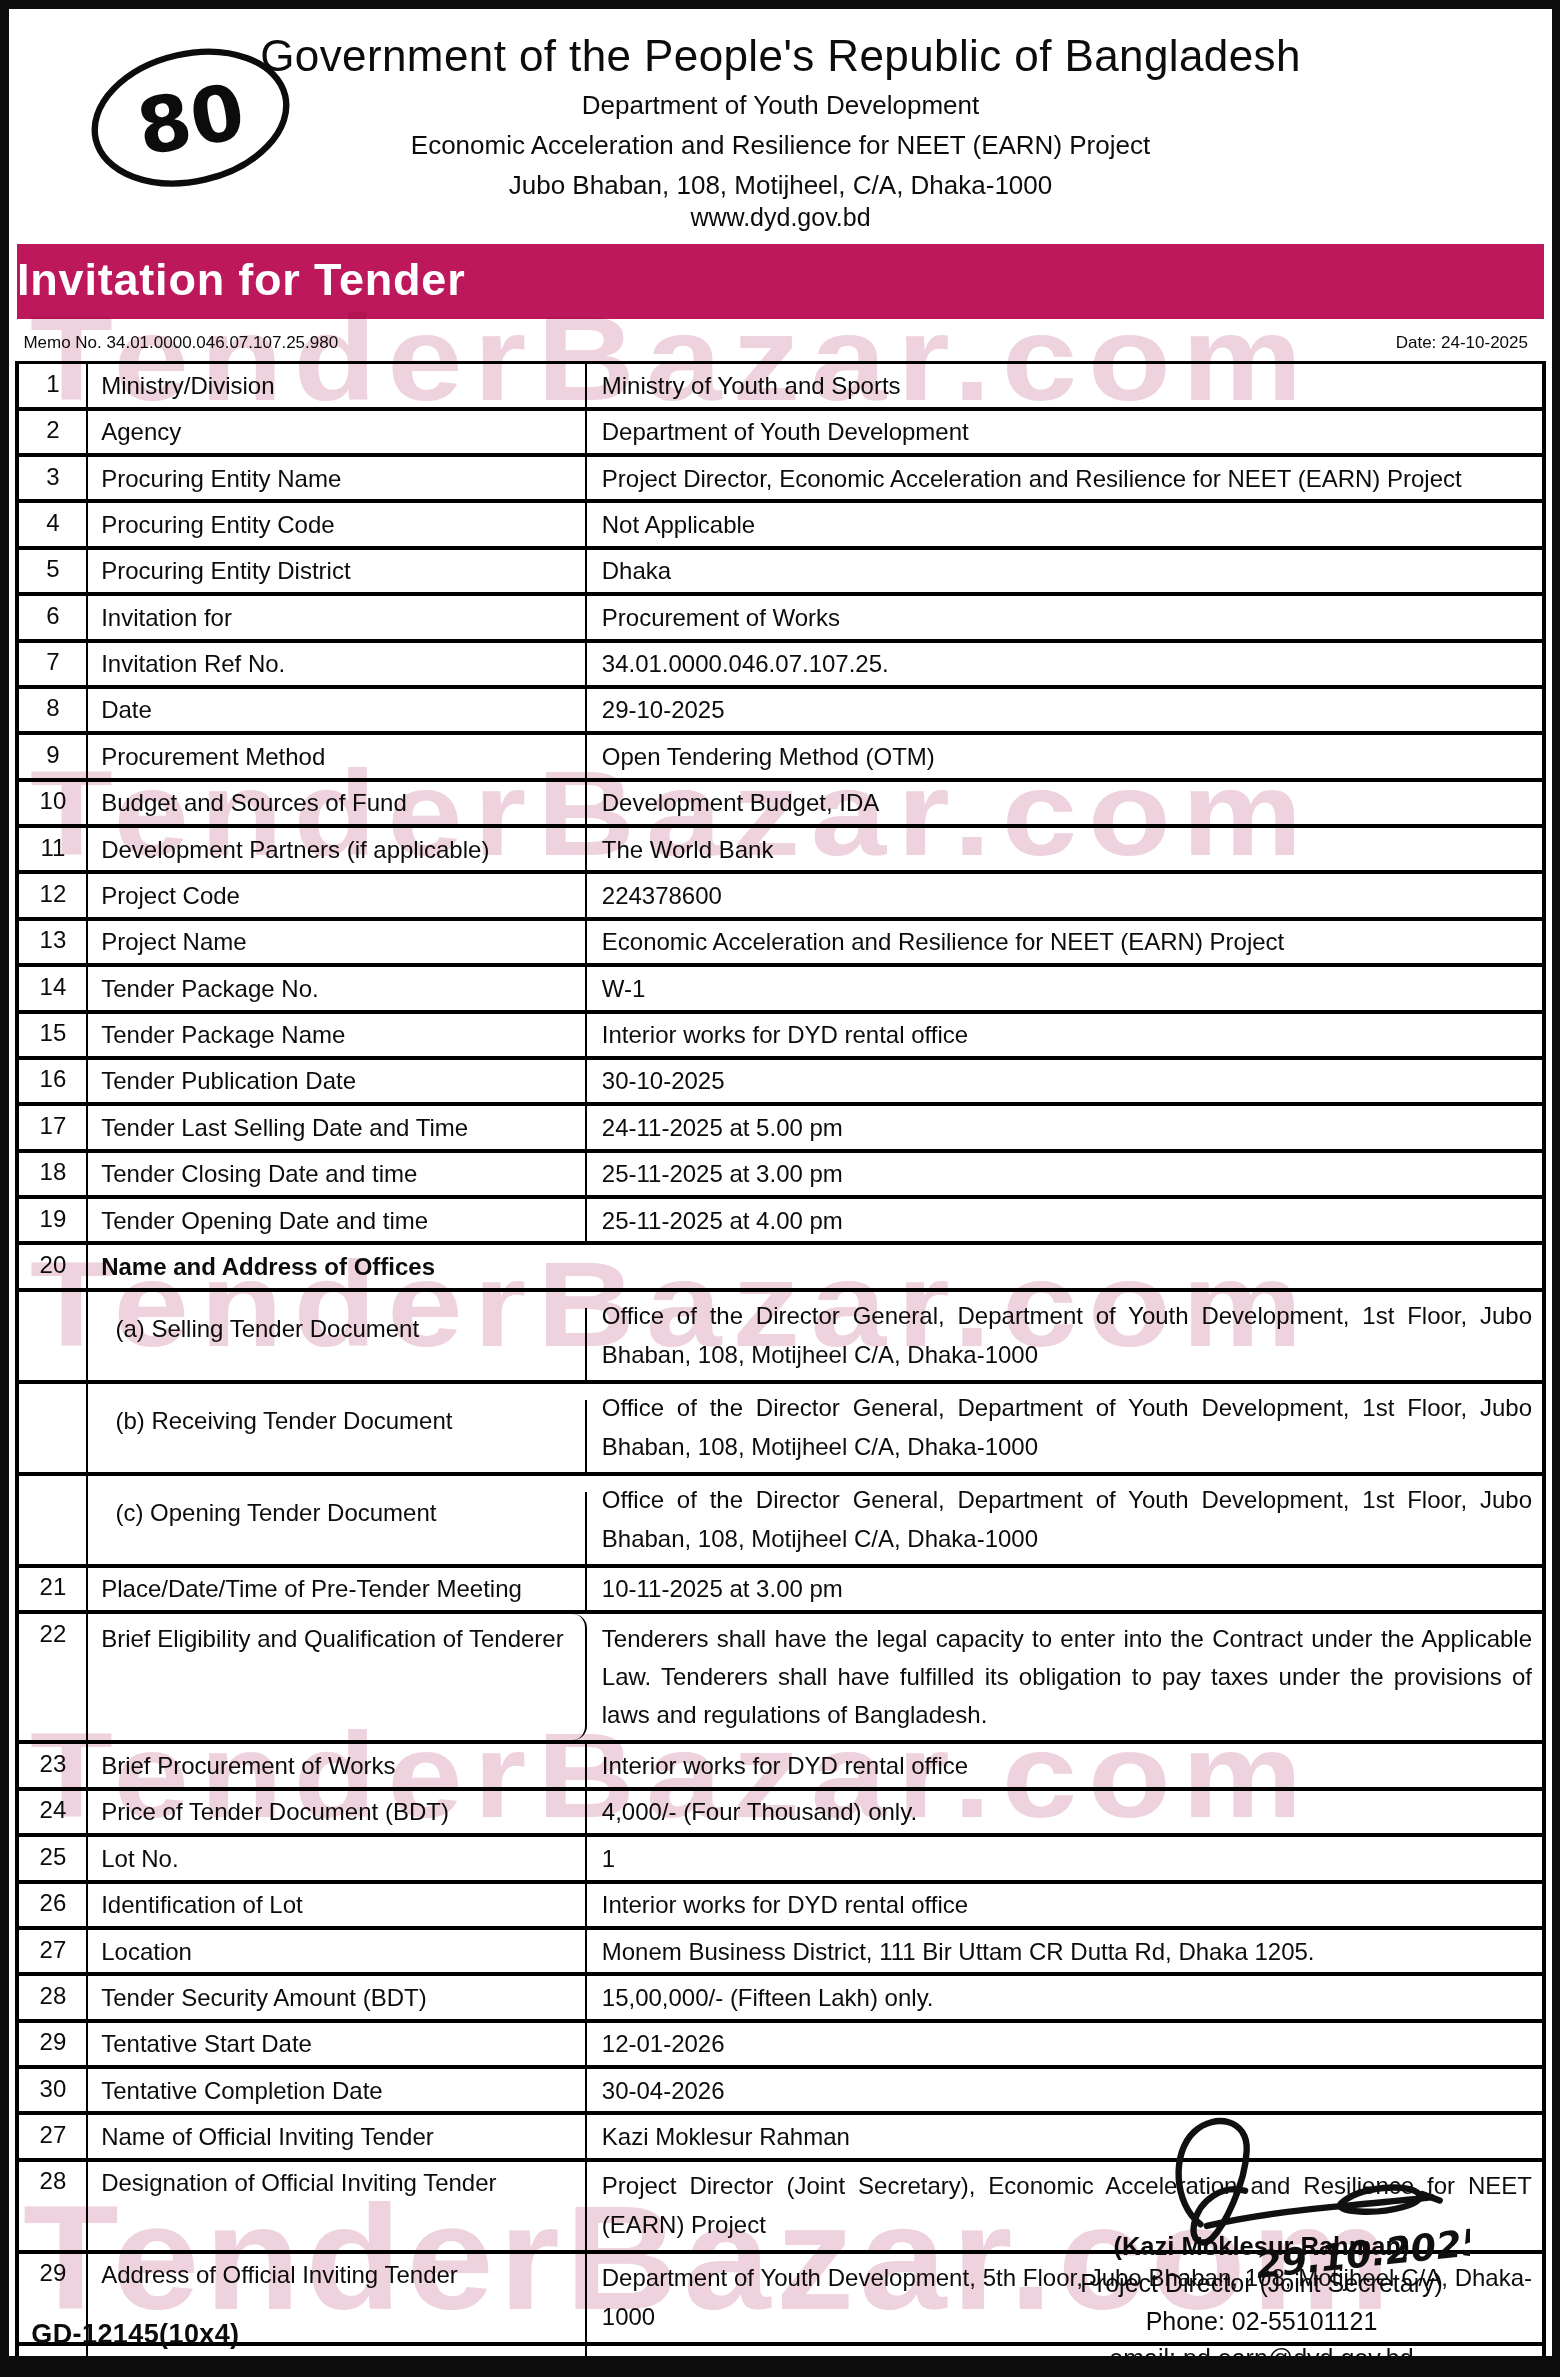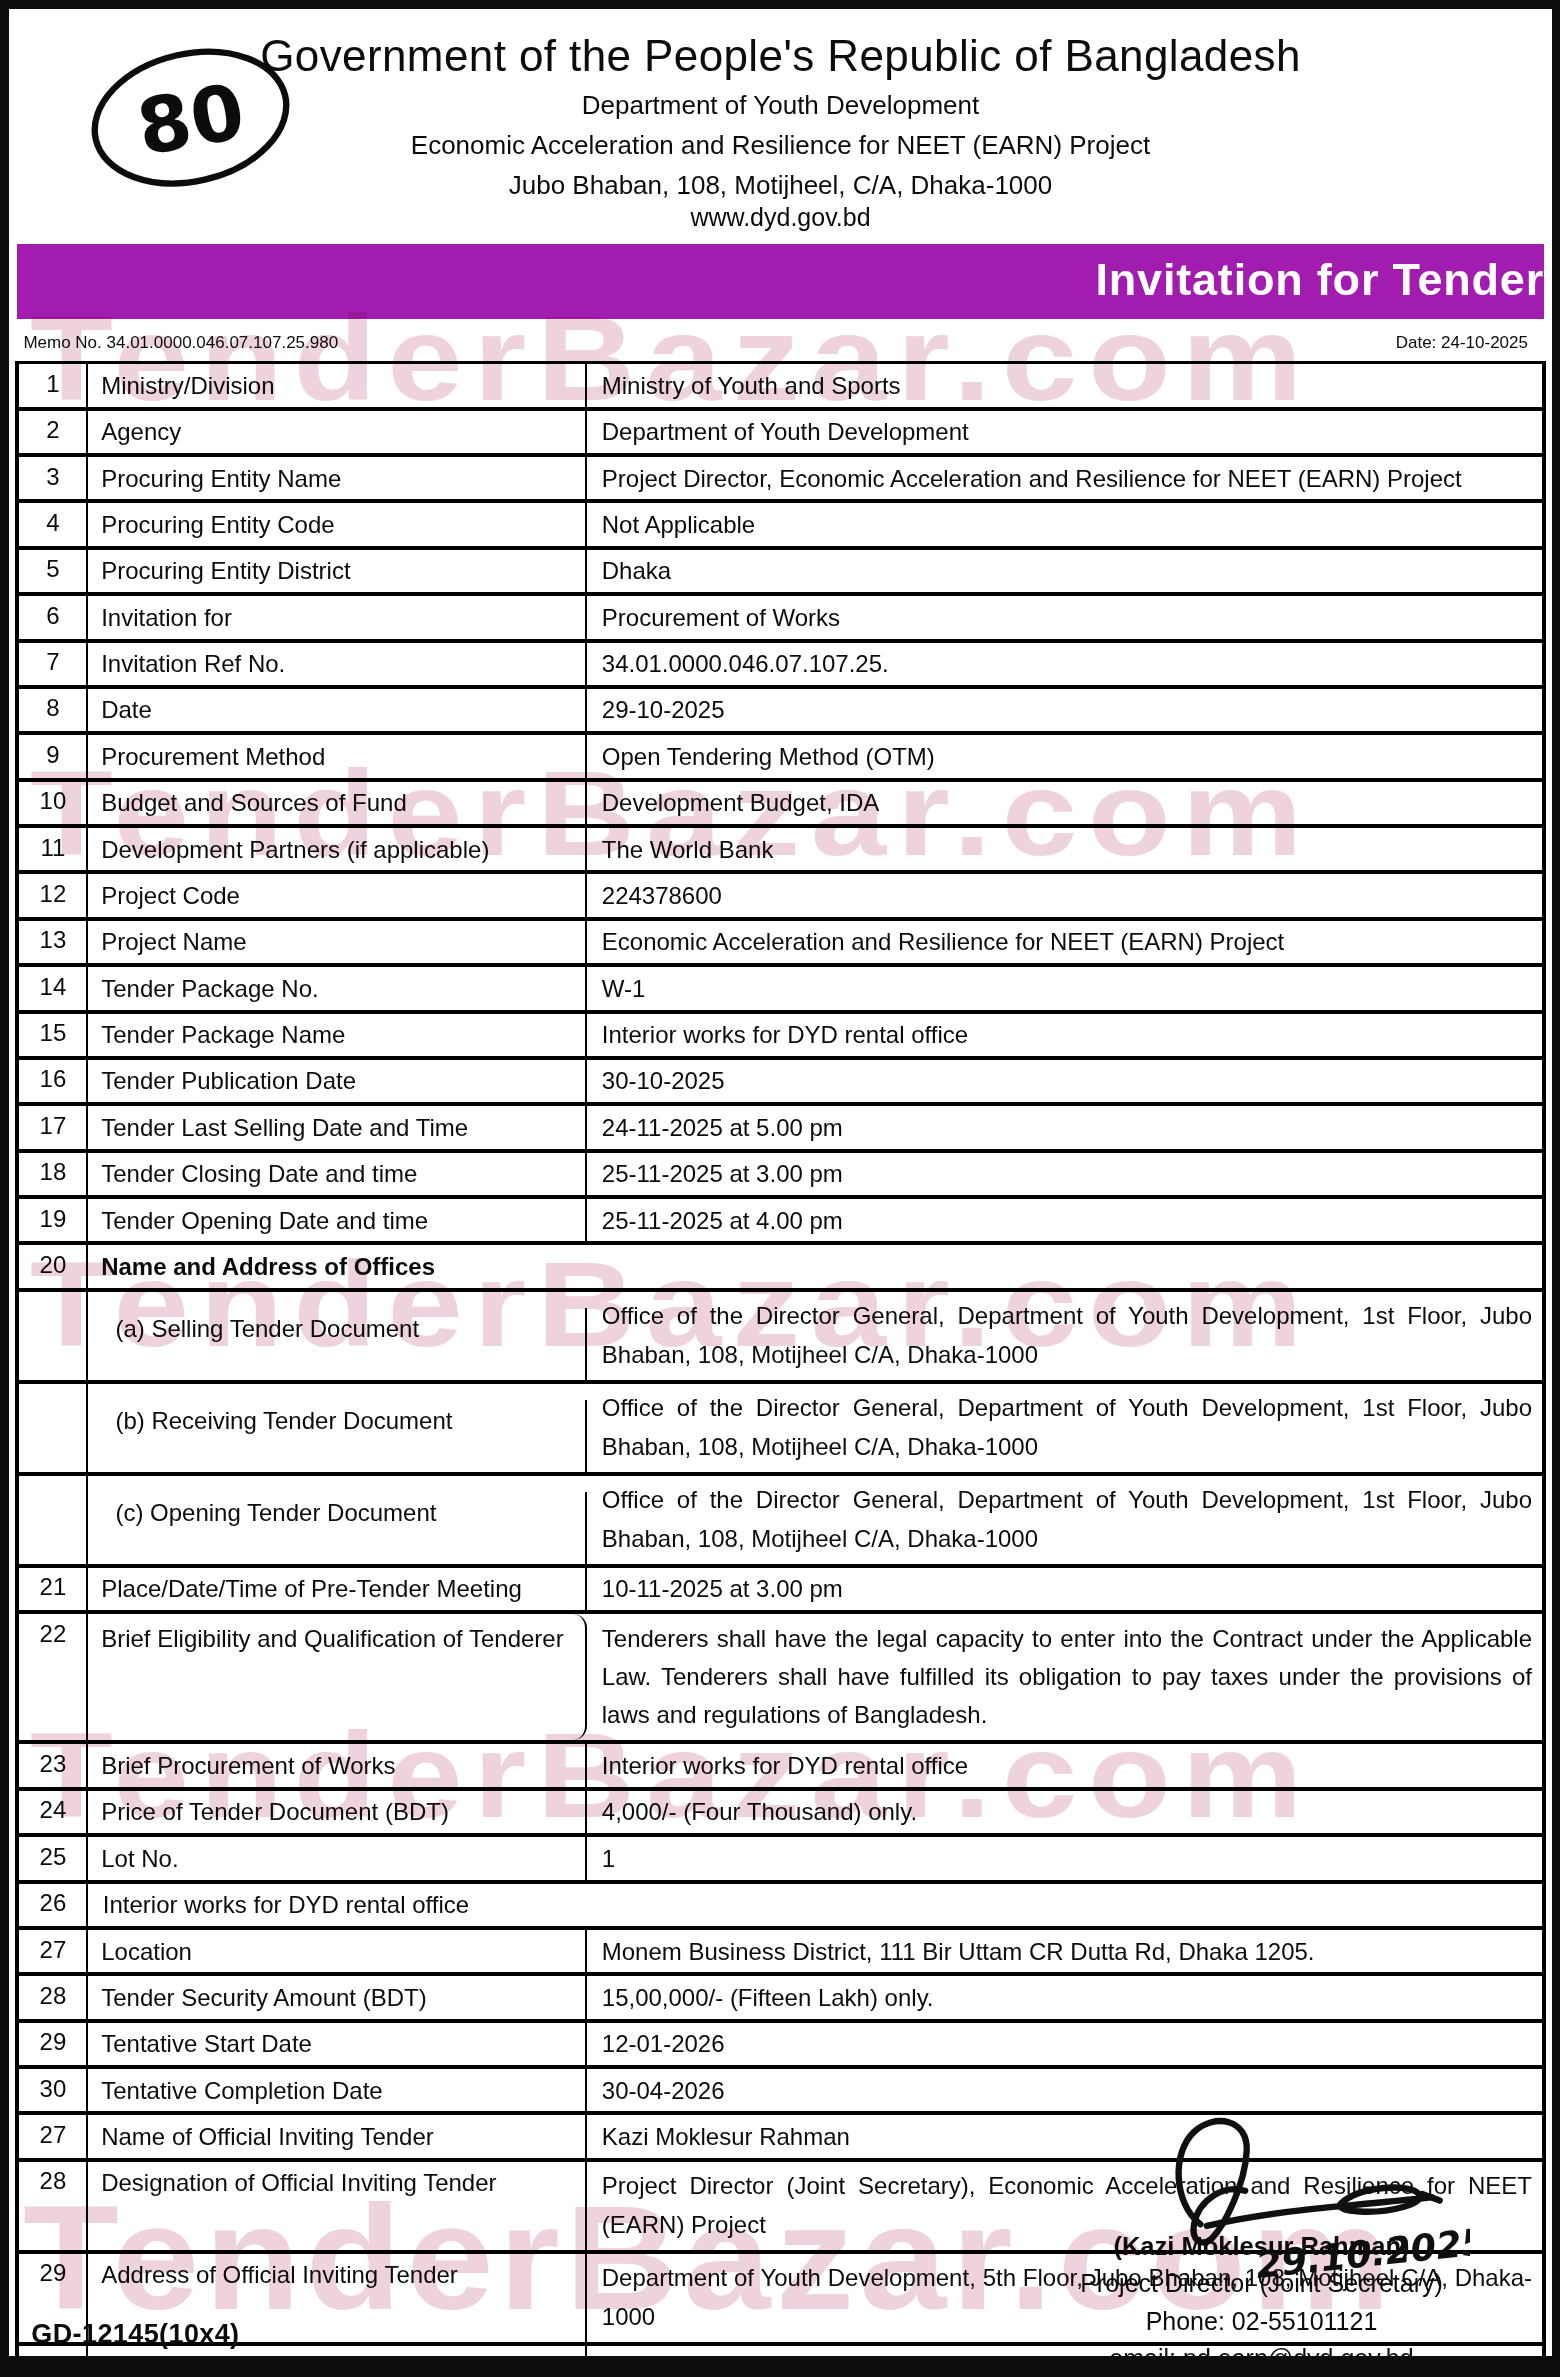--- a/index.html
+++ b/index.html
@@ -20,22 +20,22 @@
   .hdr { text-align:center; padding-top:22.3px; }
   .hdr-gov  { font-size:44px; font-weight:400; letter-spacing:0.4px; }
   .hdr-line { font-size:26px; margin-top:8.8px; font-weight:400; }
   .hdr-web  { font-size:25px; margin-top:2px; }
 
   .logo-svg { position:absolute; left:62px; top:27px; }
 
   
   .banner {
     margin:12.8px 8px 0 8px;
-    background:#a21caf; color:#fff;
-    text-align:right;
+    background:#be185d; color:#fff;
+    text-align:left;
     font-size:45px; font-weight:700;
     padding:9.6px 0 12.8px 0;
     letter-spacing:0.8px;
   }
 
   
   .memo {
     display:flex; justify-content:space-between; align-items:flex-end;
     font-size:17px;
     padding:14.4px 24px 8px 14.4px;
@@ -263,20 +263,21 @@
         <div class="c-label">Price of Tender Document (BDT)</div>
         <div class="c-value">4,000/- (Four Thousand) only.</div>
       </div>
       <div class="t-row">
         <div class="c-no">25</div>
         <div class="c-label">Lot No.</div>
         <div class="c-value">1</div>
       </div>
       <div class="t-row">
         <div class="c-no">26</div>
+        <div class="c-label">Identification of Lot</div>
         <div class="c-value">Interior works for DYD rental office</div>
       </div>
       <div class="t-row">
         <div class="c-no">27</div>
         <div class="c-label">Location</div>
         <div class="c-value">Monem Business District, 111 Bir Uttam CR Dutta Rd, Dhaka 1205.</div>
       </div>
       <div class="t-row">
         <div class="c-no">28</div>
         <div class="c-label">Tender Security Amount (BDT)</div>

